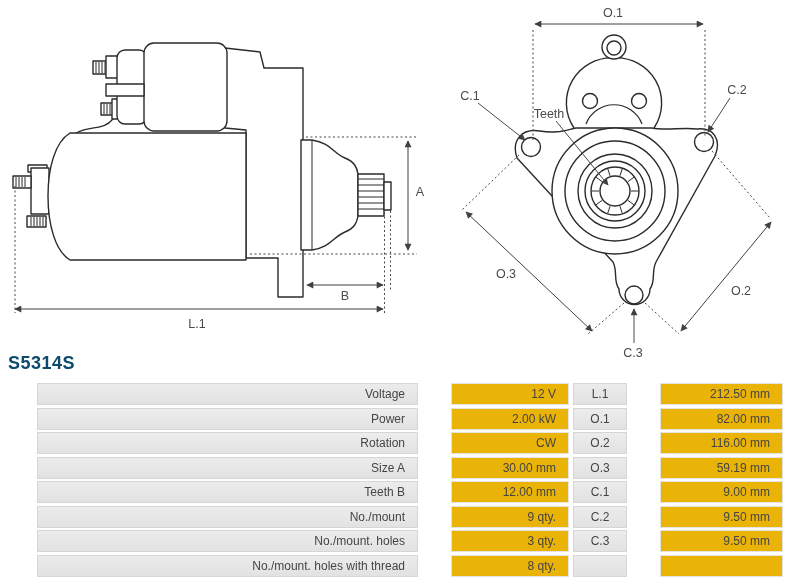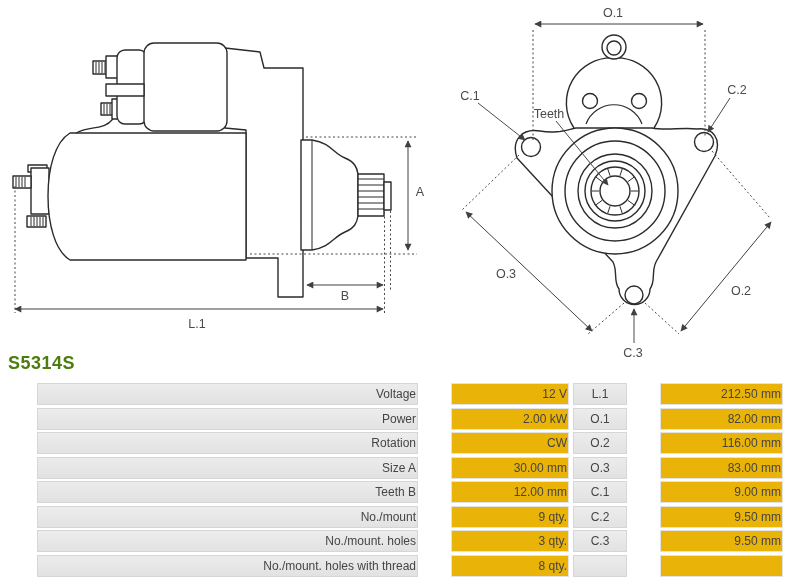--- a/index.html
+++ b/index.html
@@ -7,29 +7,29 @@
          font-family:"Liberation Sans",sans-serif;}
   svg.drawings{position:absolute;left:0;top:0;}
   svg .part{fill:#ffffff;stroke:#2b2b2b;stroke-width:1.4;stroke-linejoin:round;}
   svg .ln{fill:none;stroke:#2b2b2b;stroke-width:1.2;}
   svg .thin{fill:none;stroke:#2b2b2b;stroke-width:1;}
   svg .dim{fill:none;stroke:#404040;stroke-width:1;}
   svg .dot{fill:none;stroke:#474747;stroke-width:1;stroke-dasharray:2 2.5;}
   svg .lead{fill:none;stroke:#4a4a4a;stroke-width:1;}
   svg text{font-family:"Liberation Sans",sans-serif;font-size:12.5px;fill:#4a4a4a;}
   .part-number{position:absolute;left:8px;top:353px;font-size:18px;font-weight:bold;
-               color:#4d7c0f;letter-spacing:.5px;}
+               color:#0c4a6e;letter-spacing:.5px;}
   .spec-table{position:absolute;left:8px;top:383px;width:775px;display:grid;
               grid-template-columns:410px 147px 54px 152px;gap:2.5px 4px;
               font-size:12px;color:#454545;}
   .spec-row{display:contents;}
   .cell{height:22px;line-height:21px;box-sizing:border-box;white-space:nowrap;overflow:hidden;}
   .g{background:linear-gradient(#ececec,#e2e2e2);border:1px solid #d6d6d6;}
   .w{background:#eab308;border:1px solid #e3e3e3;}
-  .r{text-align:right;padding-right:1px;margin-left:29px;}
+  .r{text-align:right;padding-right:12px;margin-left:29px;}
   .c{text-align:center;}
 </style>
 </head>
 <body>
 
 <div class="stage">
 
 <svg class="drawings" width="791" height="368" viewBox="0 0 791 368">
   <defs>
     <marker id="arr" viewBox="0 0 10 10" refX="9" refY="5" markerWidth="9" markerHeight="7" orient="auto-start-reverse">
@@ -172,21 +172,21 @@
   <div class="spec-row">
     <div class="cell g r">Rotation</div>
     <div class="cell w r">CW</div>
     <div class="cell g c">O.2</div>
     <div class="cell w r">116.00 mm</div>
   </div>
   <div class="spec-row">
     <div class="cell g r">Size A</div>
     <div class="cell w r">30.00 mm</div>
     <div class="cell g c">O.3</div>
-    <div class="cell w r">83.00 mm</div>
+    <div class="cell w r">59.19 mm</div>
   </div>
   <div class="spec-row">
     <div class="cell g r">Teeth B</div>
     <div class="cell w r">12.00 mm</div>
     <div class="cell g c">C.1</div>
     <div class="cell w r">9.00 mm</div>
   </div>
   <div class="spec-row">
     <div class="cell g r">No./mount</div>
     <div class="cell w r">9 qty.</div>

